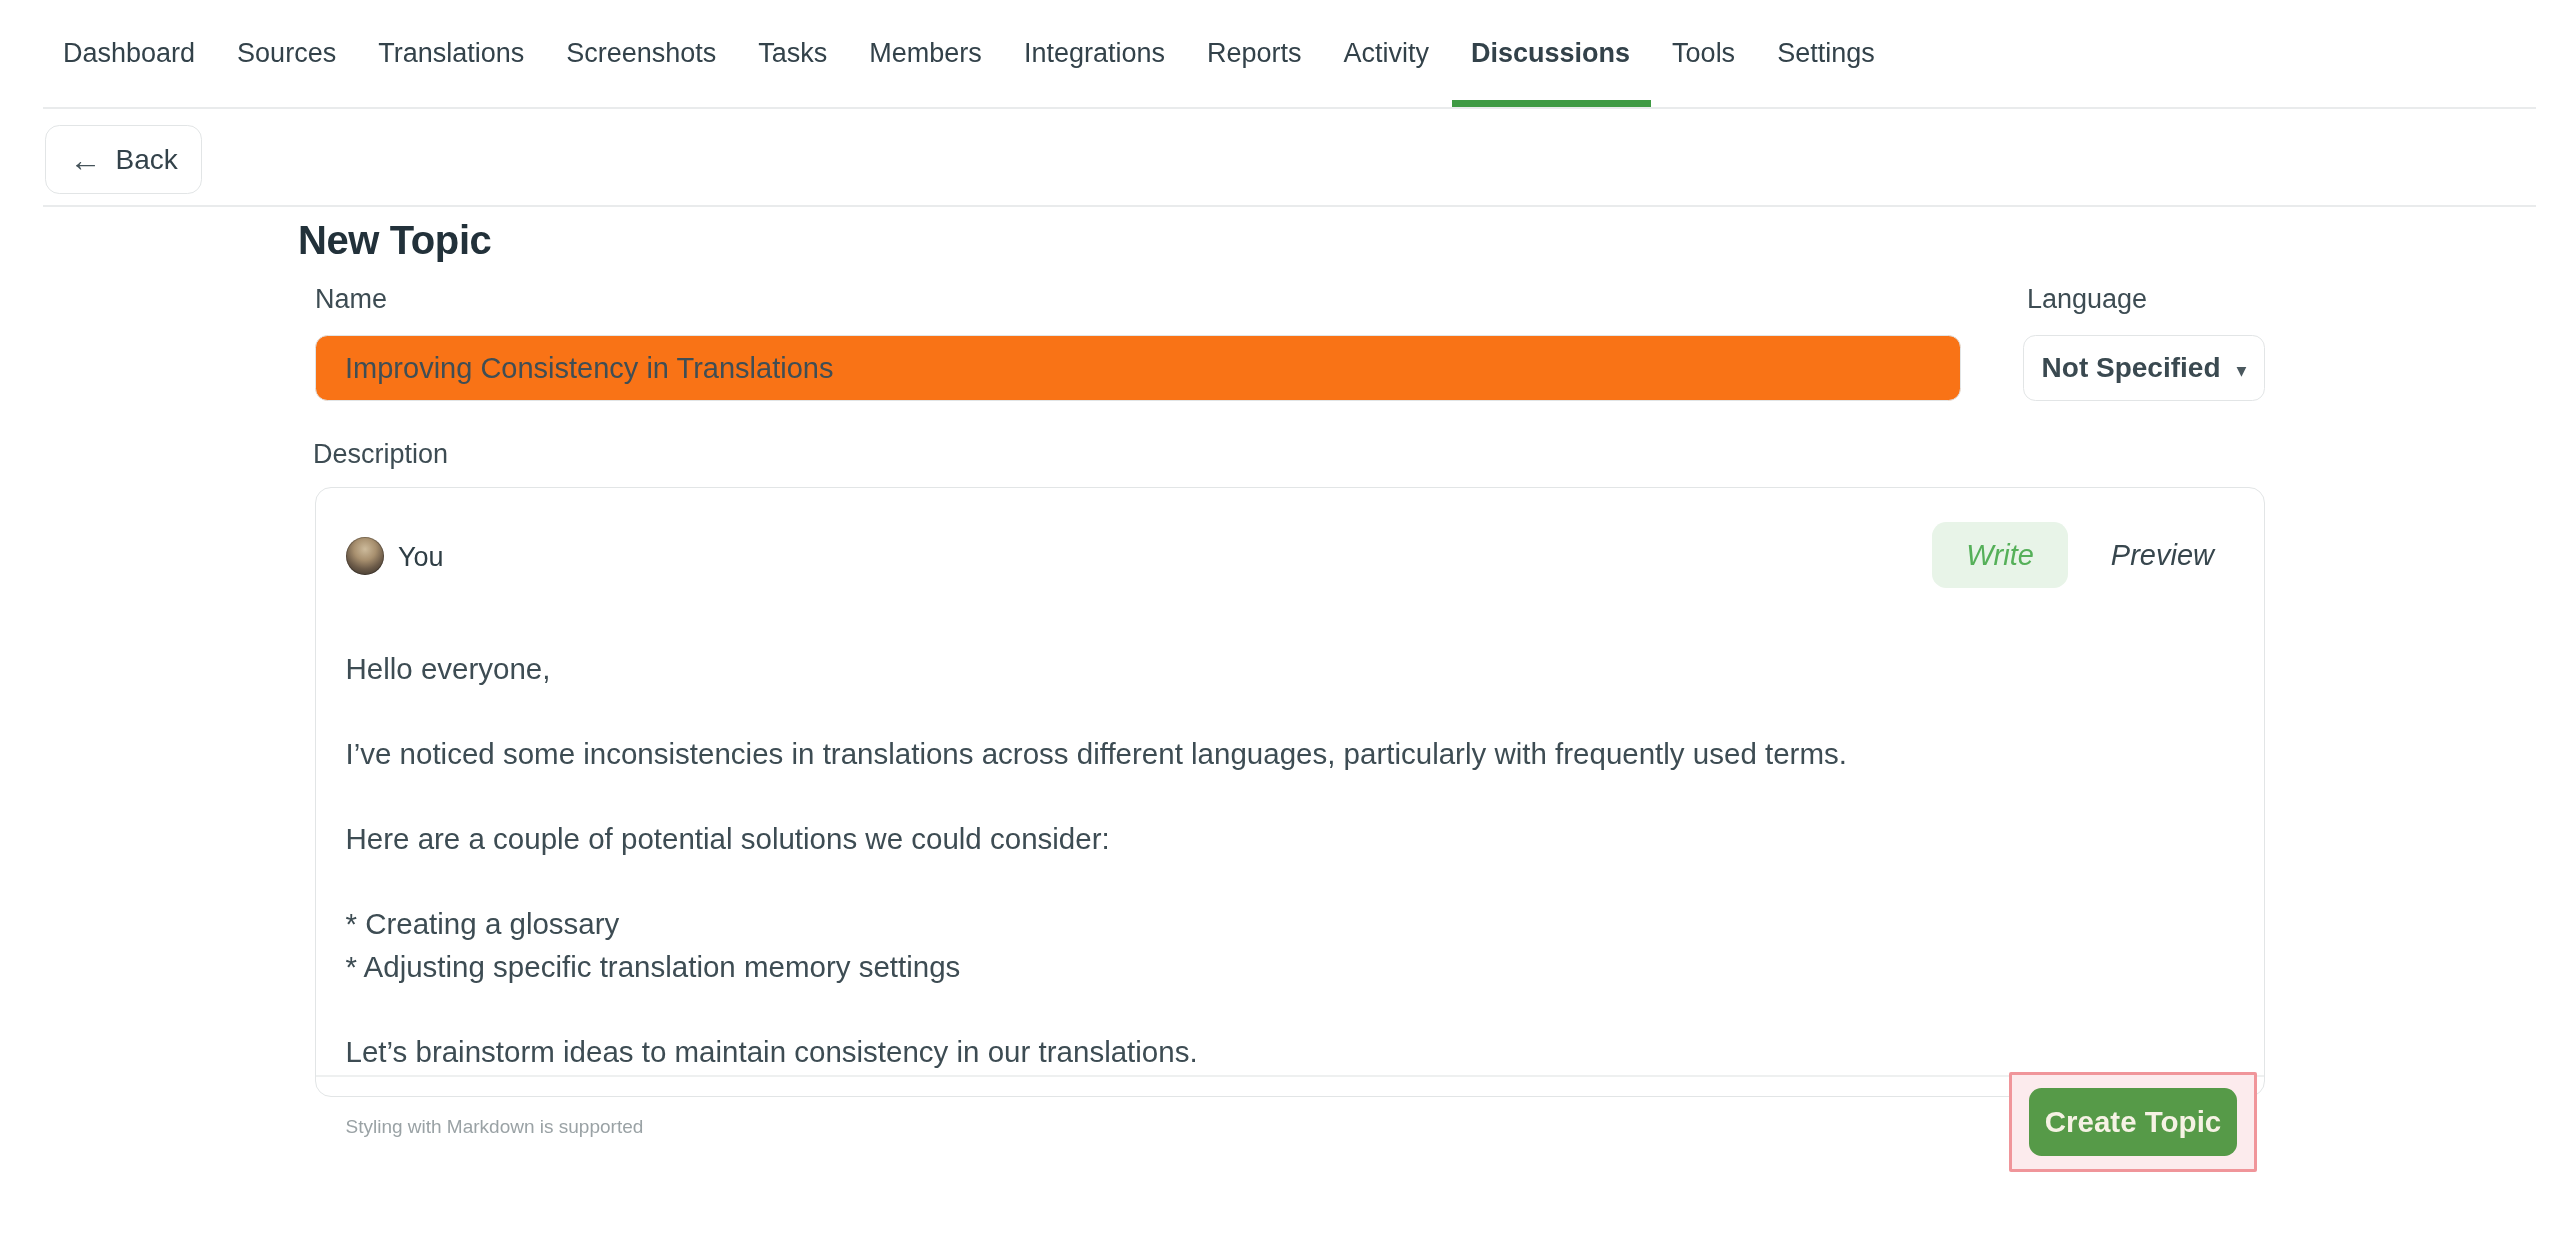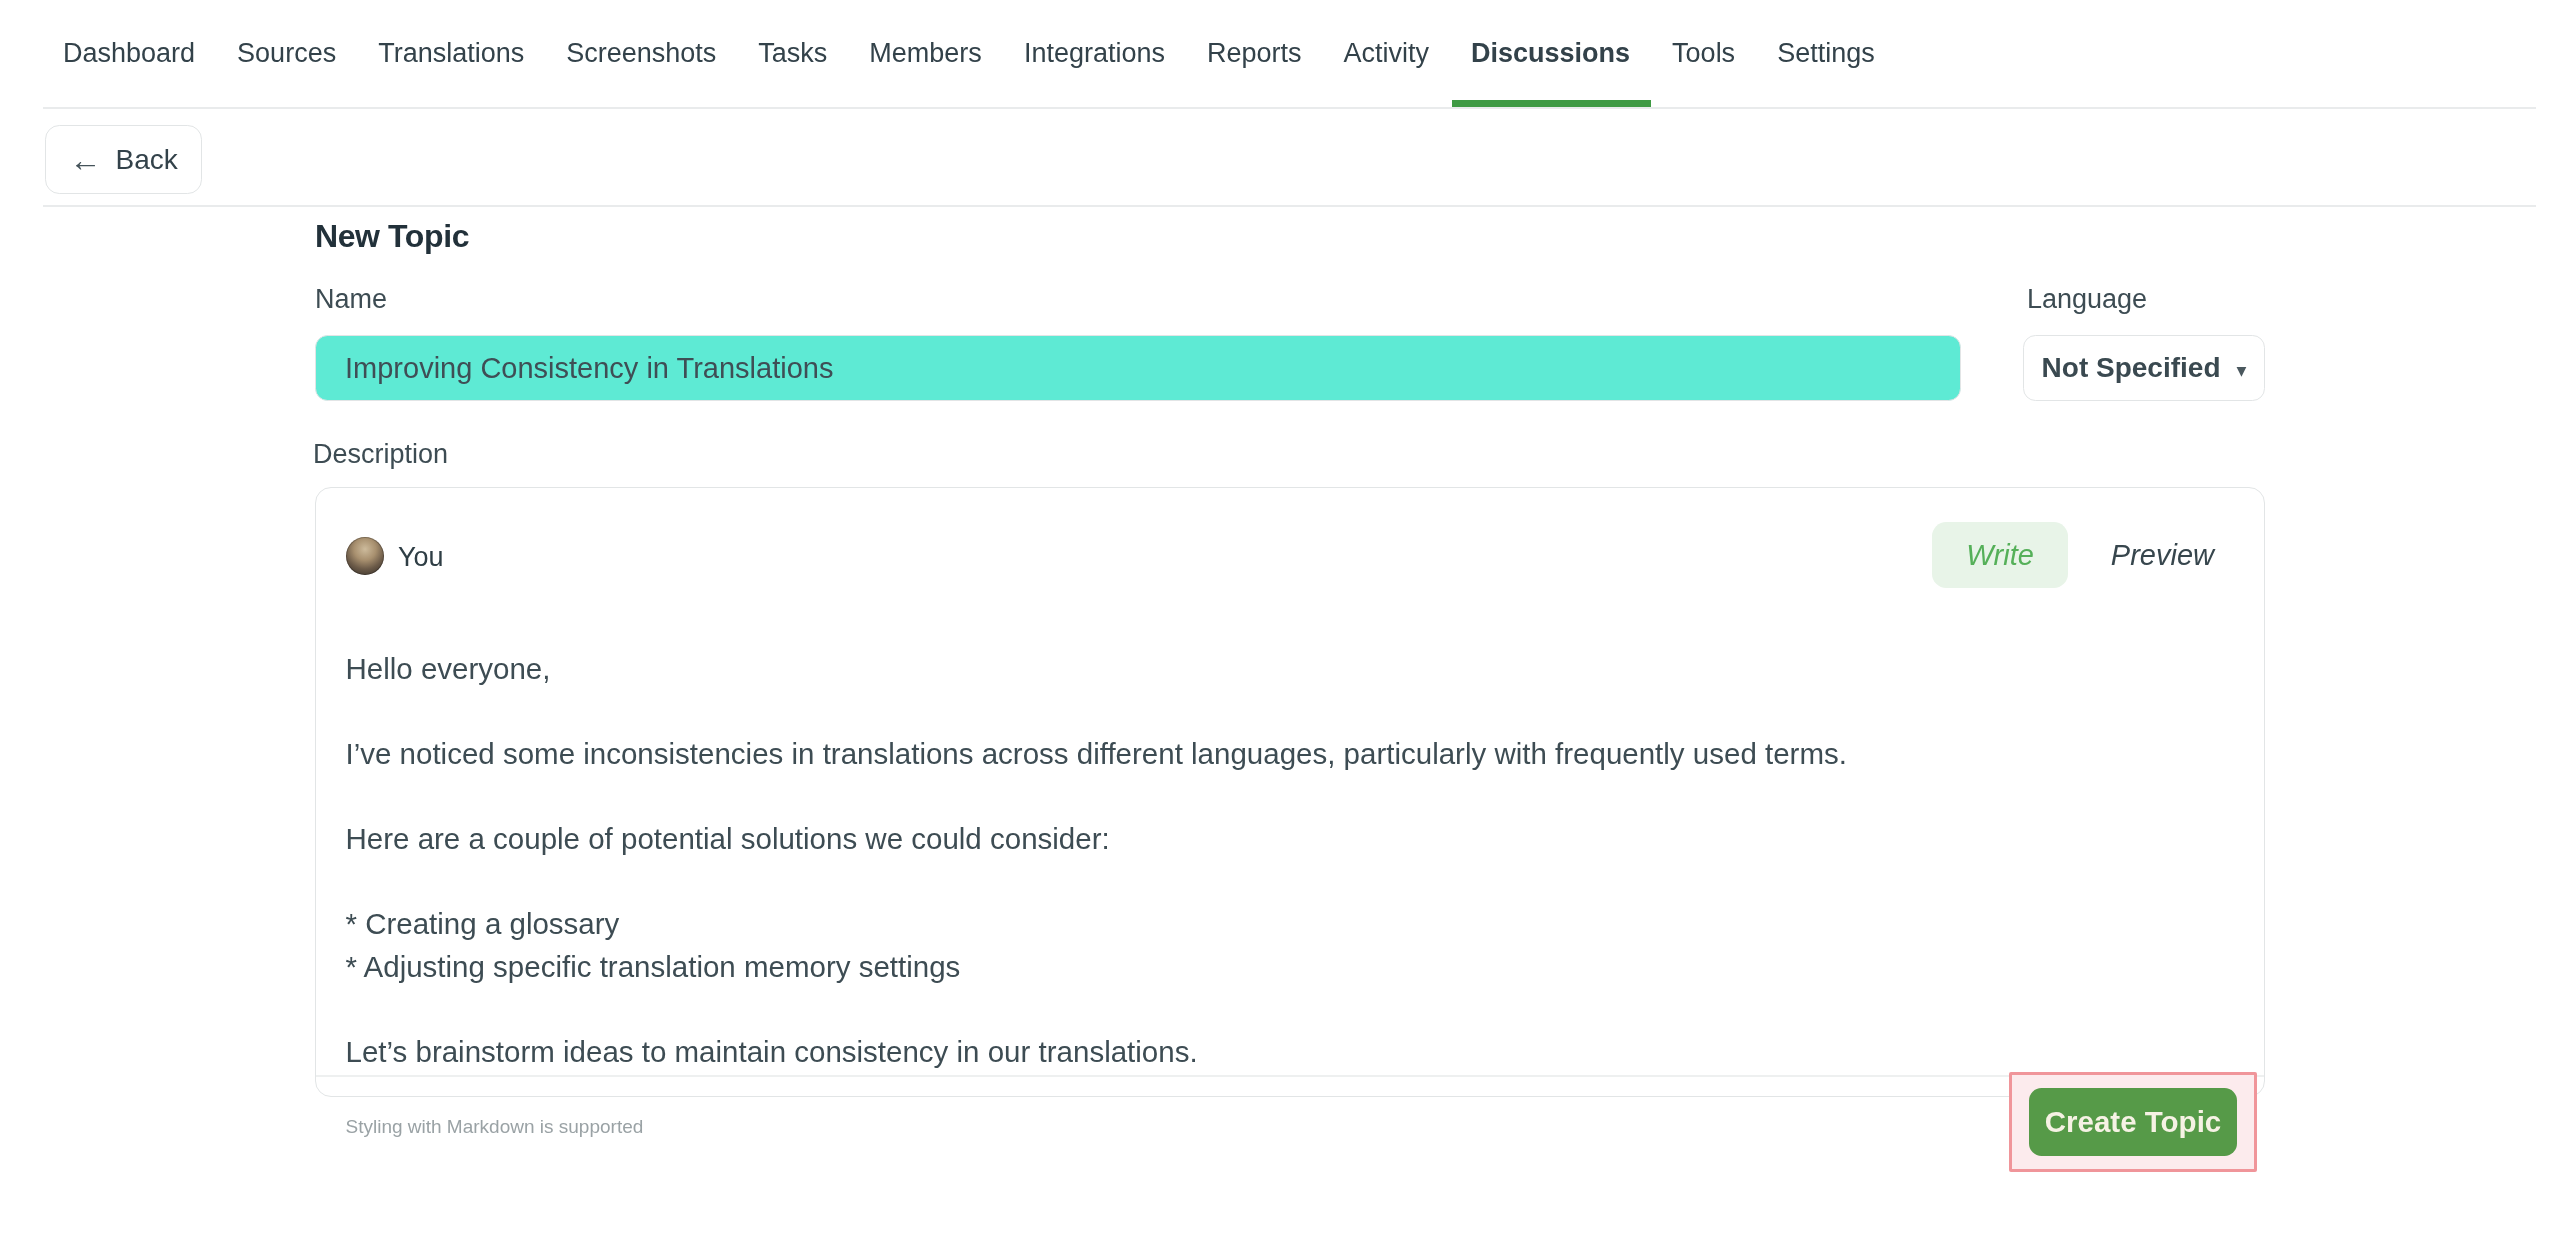--- a/index.html
+++ b/index.html
@@ -30,27 +30,27 @@
   .nav-item.active{font-weight:700;}
   .nav-item.active::after{content:"";position:absolute;left:-19px;right:-20.6px;bottom:0;height:7.2px;background:var(--accent-green);}
 
   
   .backbar{position:absolute;top:109px;left:0;width:2576px;height:98px;background:#fff;}
   .backbar .bar-line{position:absolute;left:43px;right:40px;bottom:0;height:1.8px;background:var(--line);}
   .back-btn{position:absolute;left:45px;top:16px;width:157px;height:69px;background:#fff;border:1.8px solid var(--ctl-border);border-radius:14.3px;display:flex;align-items:center;justify-content:center;gap:14.3px;font-size:28px;color:var(--ink);cursor:pointer;font-family:inherit;}
   .back-btn .arrow{font-size:32px;line-height:1;color:#45535a;}
 
   
-  .page-title{position:absolute;left:315px;top:218px;font-size:32px;font-weight:700;color:var(--ink-dark);letter-spacing:-0.4px;}
+  .page-title{position:absolute;left:298px;top:218px;font-size:40px;font-weight:700;color:var(--ink-dark);letter-spacing:-0.4px;}
   .field-label{position:absolute;font-size:27px;color:var(--ink-body);}
   .label-name{left:315px;top:284px;}
   .label-language{left:2027px;top:284px;}
   .label-description{left:313px;top:439px;}
 
-  .name-input{position:absolute;left:315px;top:335px;width:1646px;height:66px;border:1.8px solid var(--ctl-border);border-radius:12.5px;background:#5eead4;font-size:29px;color:#3f4e55;padding:0 0 0 29px;font-family:inherit;outline:none;}
+  .name-input{position:absolute;left:315px;top:335px;width:1646px;height:66px;border:1.8px solid var(--ctl-border);border-radius:12.5px;background:#f97316;font-size:29px;color:#3f4e55;padding:0 0 0 29px;font-family:inherit;outline:none;}
 
   .lang-select{position:absolute;left:2023px;top:335px;width:242px;height:66px;border:1.8px solid var(--ctl-border);border-radius:12.5px;background:#fff;display:flex;align-items:center;justify-content:center;gap:16px;font-size:28px;font-weight:700;color:#3a4950;cursor:pointer;}
   .lang-select .caret{font-size:19.7px;color:#4a585e;transform:translateY(1.8px);}
 
   
   .panel{position:absolute;left:315px;top:487px;width:1950px;height:610px;border:1.8px solid var(--ctl-border);border-radius:16px;background:#fff;}
   .avatar{position:absolute;left:29.5px;top:49px;width:38px;height:38px;border-radius:50%;background:radial-gradient(circle at 50% 32%,#cdbb9c 0%,#a8906f 34%,#6b5a48 62%,#2c2723 100%);box-shadow:inset 0 0 0 0.9px rgba(0,0,0,.25);}
   .author{position:absolute;left:82px;top:54px;font-size:27px;color:#2f3e45;}
   .tabs{position:absolute;right:50px;top:34px;display:flex;align-items:center;gap:43px;}
   .tab{font-size:29px;cursor:pointer;font-style:italic;}

